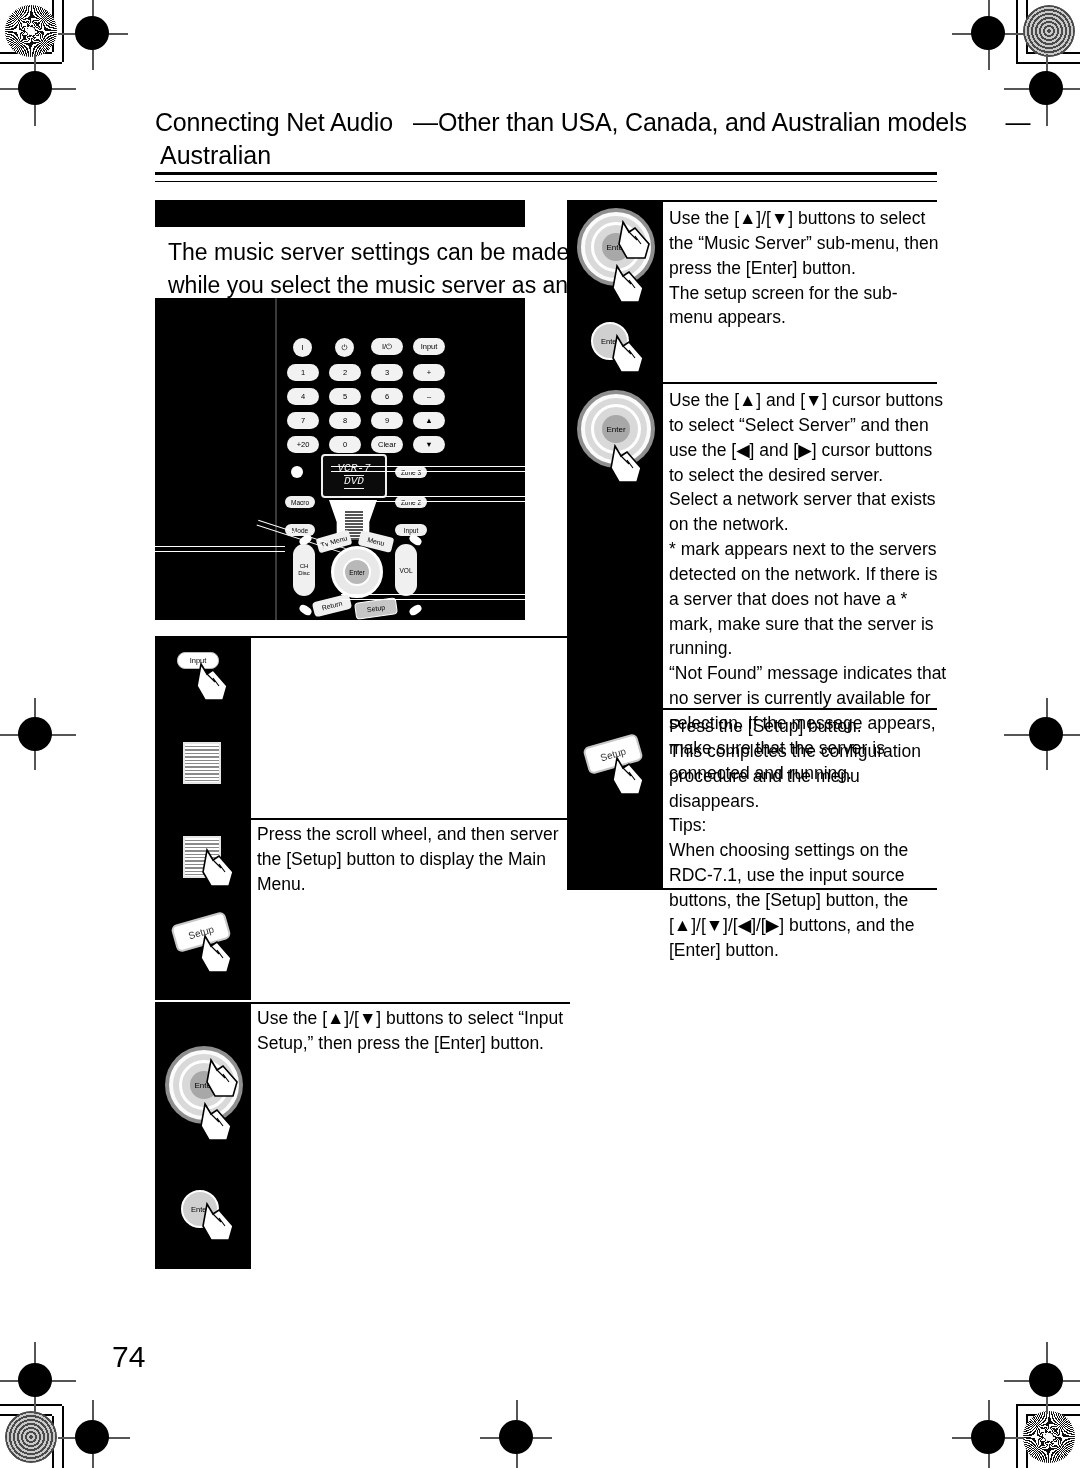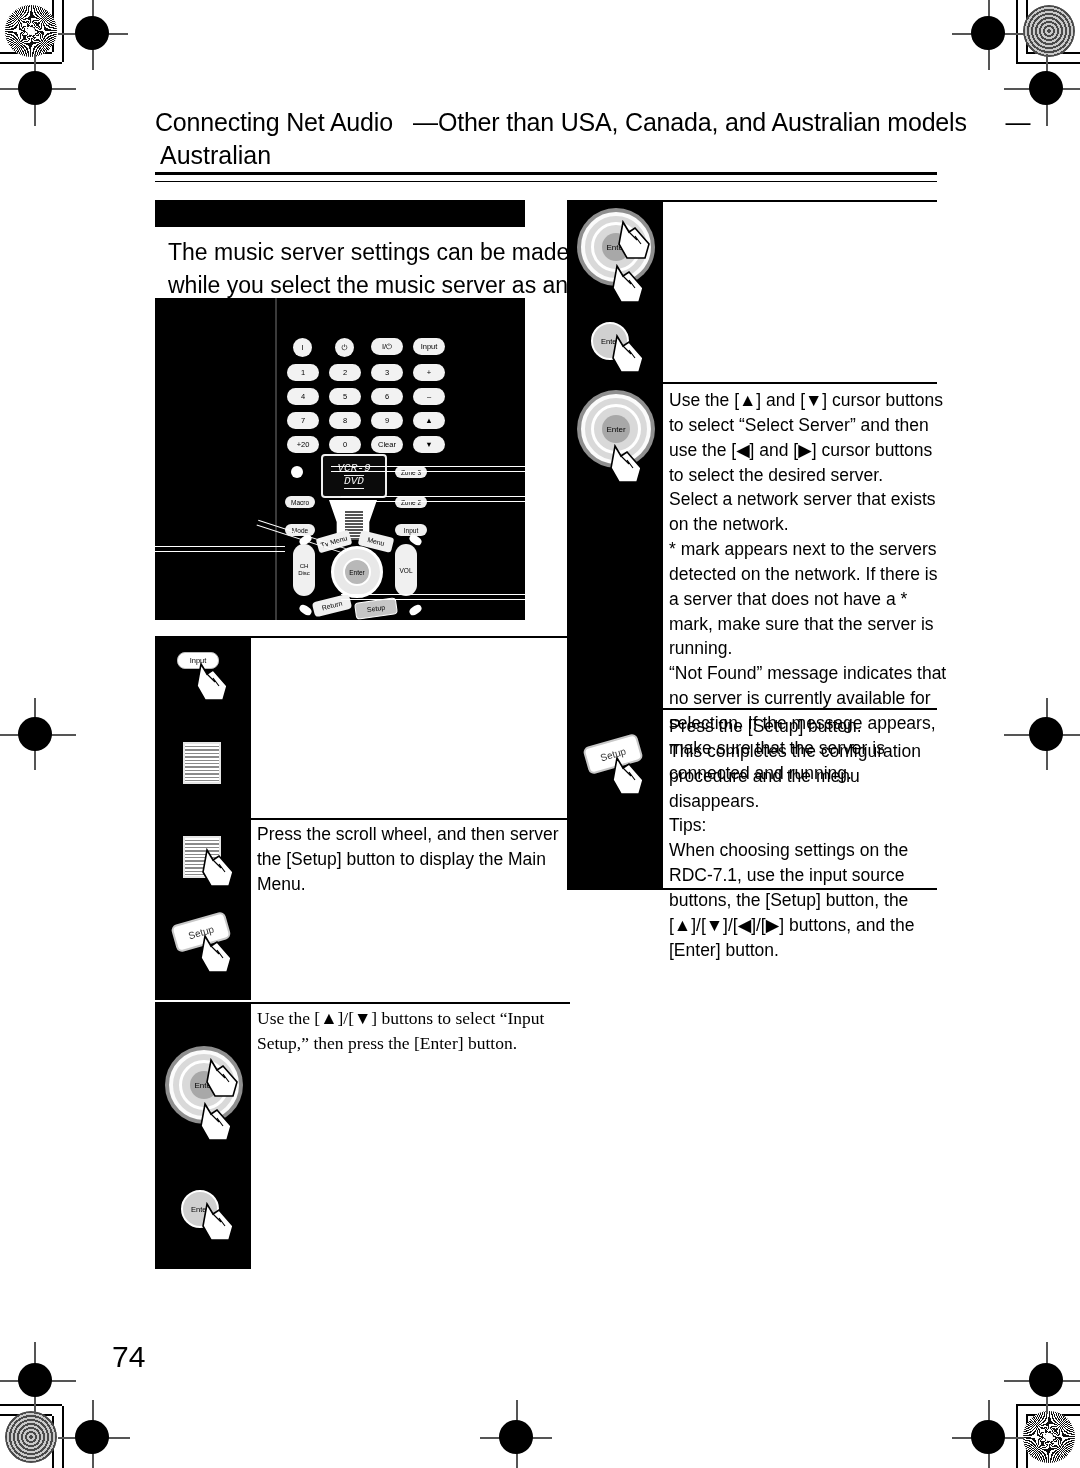--- a/index.html
+++ b/index.html
@@ -580,21 +580,21 @@
         </div>
         <div class="key-row">
           <div class="key">+20</div>
           <div class="key">0</div>
           <div class="key">Clear</div>
           <div class="key">▼</div>
         </div>
       </div>
 
       <div class="lcd">
-        <div>VCR-9</div>
+        <div>VCR-7</div>
         <div class="lcd-row2">DVD</div>
       </div>
       <div class="dot-led"></div>
 
       <div class="pill" style="left:2px; top:158px; width:30px;">Macro</div>
       <div class="pill" style="left:2px; top:186px; width:30px;">Mode</div>
       <div class="pill" style="left:112px; top:128px; width:32px;">Zone 3</div>
       <div class="pill" style="left:112px; top:158px; width:32px;">Zone 2</div>
       <div class="pill" style="left:112px; top:186px; width:32px;">Input</div>
 
@@ -681,21 +681,21 @@
         </svg>
       </div>
       <div class="icon-enter-small" style="left:26px; top:186px;">Enter</div>
       <div class="hand" style="left:44px; top:196px;">
         <svg viewBox="0 0 40 44" width="40" height="44">
           <path d="M8 4 L14 14 L20 10 L34 26 L30 40 L12 40 L4 26 Z" fill="#ffffff" stroke="#000000" stroke-width="1.6"></path>
           <path d="M14 14 L22 22 M20 18 L26 26" stroke="#000000" stroke-width="1.1" fill="none"></path>
         </svg>
       </div>
     </div>
-    <div class="step-text" style="left:102px; top:2px; width:310px;font-family:Liberation Serif, serif;">Use the [▲]/[▼] buttons to select “Input Setup,” then press the [Enter] button.</div>
+    <div class="step-text" style="left:102px; top:2px; width:310px;">Use the [▲]/[▼] buttons to select “Input Setup,” then press the [Enter] button.</div>
   </div>
 
   <div style="position:absolute; left:567px; top:200px; width:96px; height:688px; background:#000;"></div>
 
   <div class="rule-thin" style="left:663px; top:200px; width:274px;"></div>
   <div class="step" style="left:567px; top:202px; width:370px; height:178px;">
     <div class="step-art" style="width:96px; height:178px; background:transparent;">
       <div class="icon-enter-big" style="left:14px; top:10px;">
         <div class="icon-enter-core">Enter</div>
       </div>
@@ -712,20 +712,21 @@
         </svg>
       </div>
       <div class="icon-enter-small" style="left:24px; top:120px;">Enter</div>
       <div class="hand" style="left:42px; top:130px;">
         <svg viewBox="0 0 40 44" width="40" height="44">
           <path d="M8 4 L14 14 L20 10 L34 26 L30 40 L12 40 L4 26 Z" fill="#ffffff" stroke="#000000" stroke-width="1.6"></path>
           <path d="M14 14 L22 22 M20 18 L26 26" stroke="#000000" stroke-width="1.1" fill="none"></path>
         </svg>
       </div>
     </div>
+    <div class="step-text" style="left:102px; top:4px; width:272px;">Use the [▲]/[▼] buttons to select the “Music Server” sub-menu, then press the [Enter] button.<br>The setup screen for the sub-menu appears.</div>
   </div>
 
   <div class="rule-thin" style="left:663px; top:382px; width:274px;"></div>
   <div class="step" style="left:567px; top:384px; width:370px; height:322px;">
     <div class="step-art" style="width:96px; height:322px; background:transparent;">
       <div class="icon-enter-big" style="left:14px; top:10px;">
         <div class="icon-enter-core">Enter</div>
       </div>
       <div class="hand" style="left:40px; top:58px;">
         <svg viewBox="0 0 40 44" width="40" height="44">

